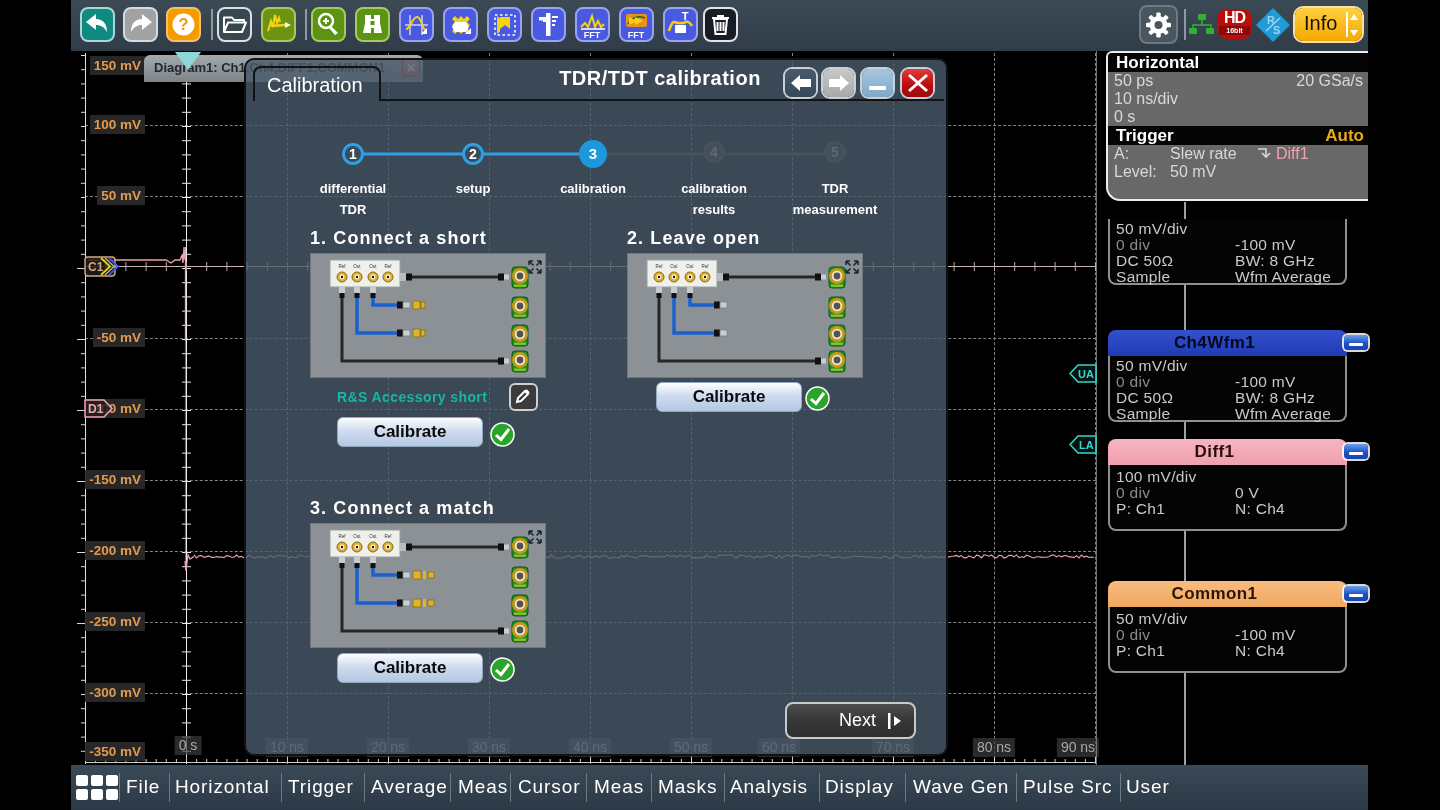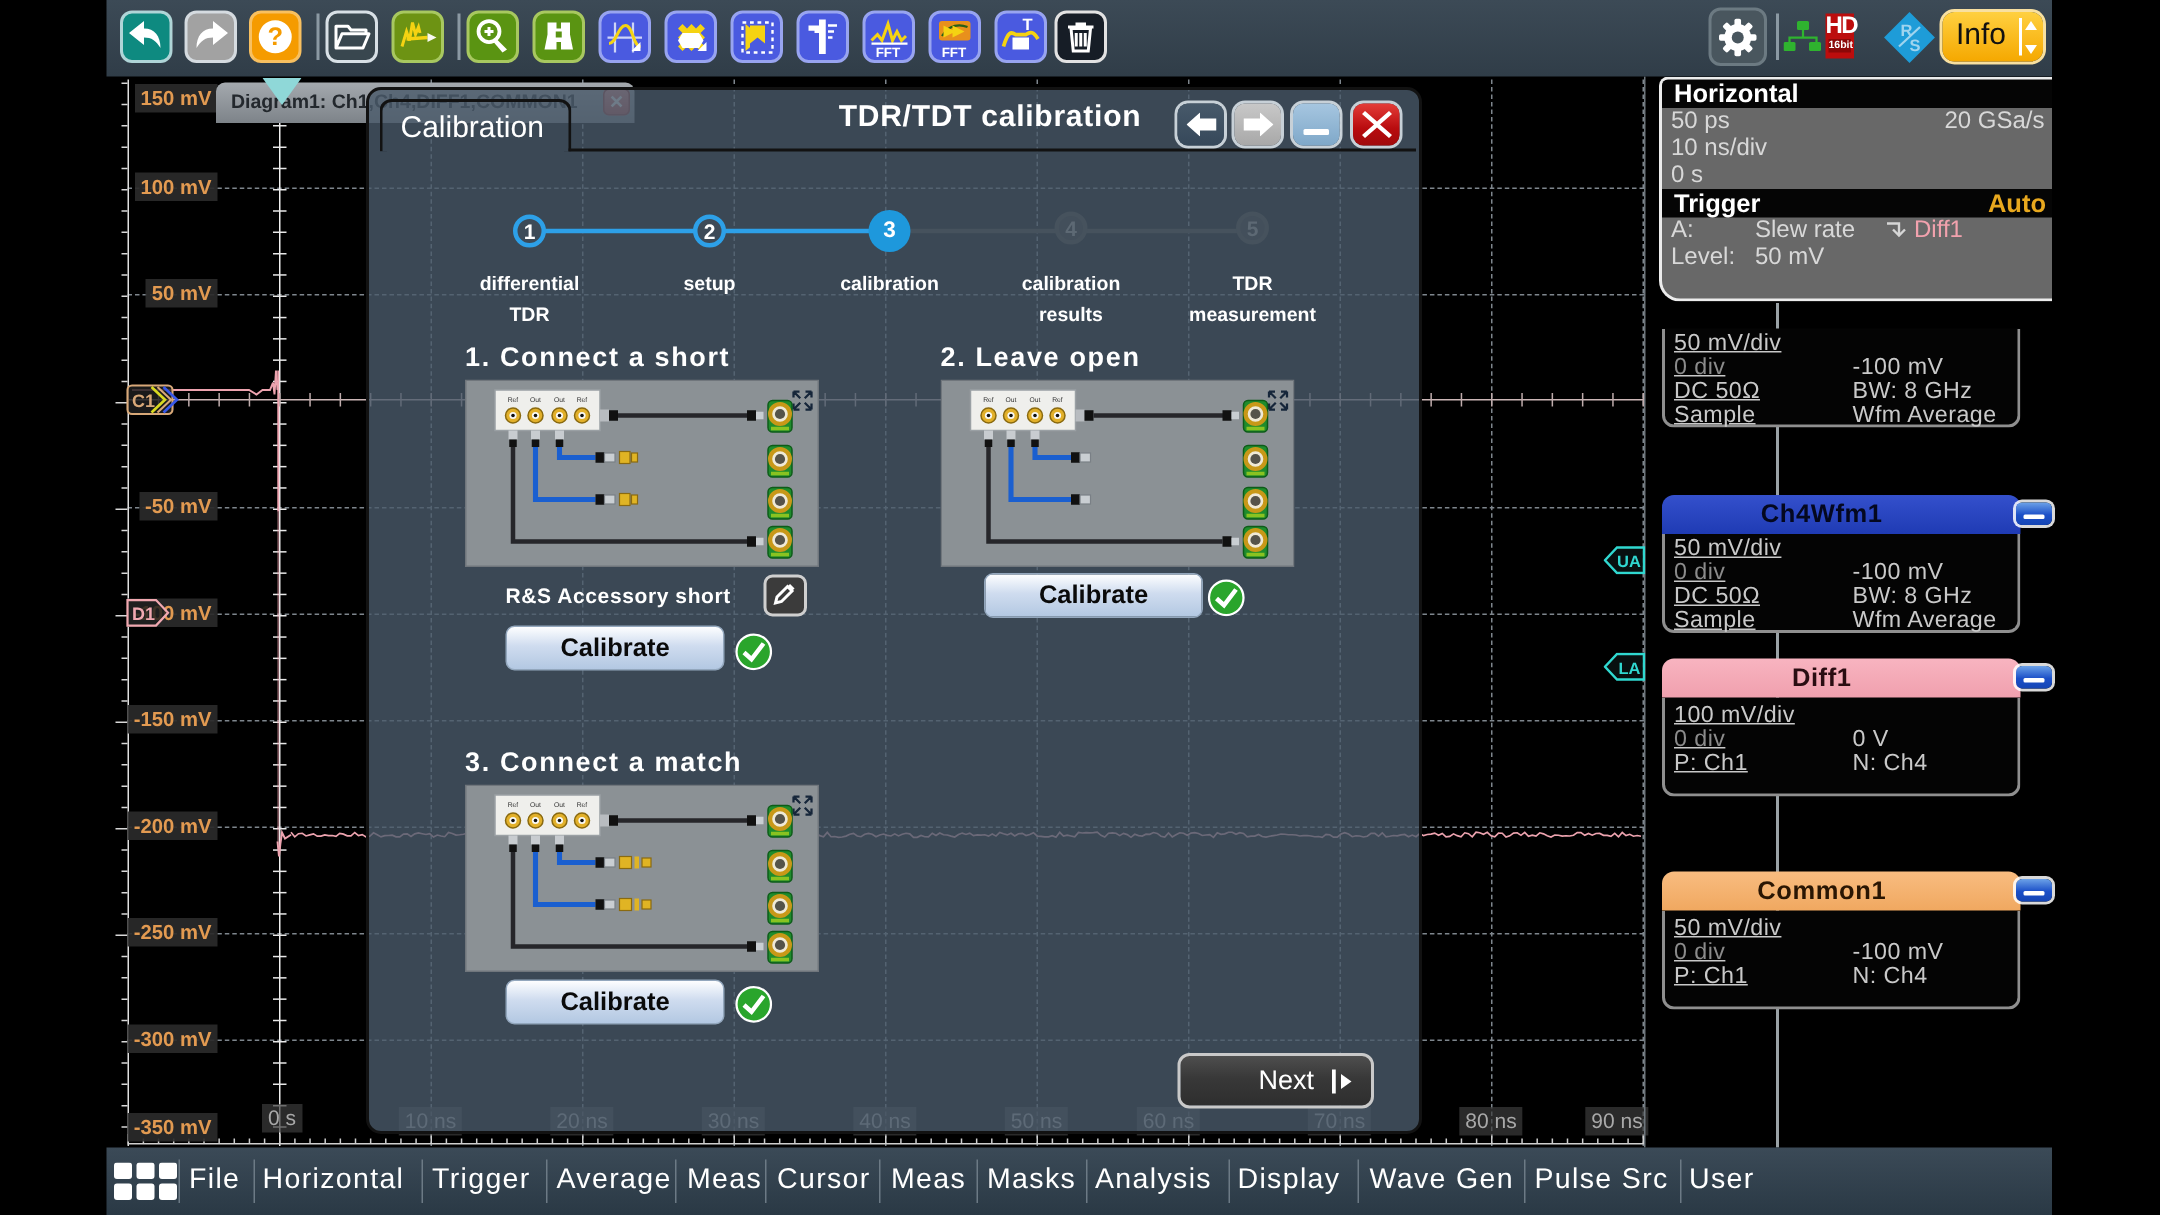--- a/index.html
+++ b/index.html
@@ -16,21 +16,21 @@
 .hgrid{position:absolute;left:14px;width:1011px;height:0;border-top:1px dashed #7e868d;}
 .vgrid{position:absolute;top:2px;height:711px;width:0;border-left:1px dashed #7e868d;}
 
 #sideline{left:1184px;top:202px;width:2px;height:563px;background:#9aa2a6;}
 #hpanel{left:1106px;top:51px;width:262px;height:150px;background:#686868;border:2px solid #ececec;border-right:none;border-radius:6px 0 0 14px;box-sizing:border-box;overflow:hidden;font-size:16px;color:#d8d8d8;}
 .phead{background:#050505;color:#fff;font-weight:bold;font-size:17px;height:19px;line-height:19px;padding-left:8px;position:relative;}
 .prow{height:18px;line-height:18px;padding:0 6px;position:relative;}
 .prt{position:absolute;right:5px;top:0;}
 .chbox{position:absolute;left:1108px;width:239px;}
 .chhead{height:26px;border-radius:8px 8px 0 0;font-weight:bold;font-size:17px;letter-spacing:.4px;text-align:center;line-height:25px;position:relative;color:#111;padding-right:26px;box-sizing:border-box;}
-.chbody{background:#040404;border:2px solid #8f8f8f;border-top:none;border-radius:0 0 8px 8px;box-sizing:border-box;color:#c9c9c9;font-size:15.5px;letter-spacing:.3px;padding-top:2px;text-decoration:underline;}
+.chbody{background:#040404;border:2px solid #8f8f8f;border-top:none;border-radius:0 0 8px 8px;box-sizing:border-box;color:#c9c9c9;font-size:15.5px;letter-spacing:.3px;padding-top:2px;}
 .crow{height:16px;line-height:16px;padding:0 6px;position:relative;}
 .cval{position:absolute;left:125px;top:0;}
 .minbtn{position:absolute;right:-21px;top:5px;width:24px;height:15px;border-radius:4px;background:linear-gradient(#6ca2e8,#1c50c8 55%,#1545b4);box-shadow:0 0 0 2px rgba(255,255,255,.85);}
 .minbtn:after{content:"";position:absolute;left:5px;top:8px;width:14px;height:3px;background:#fff;border-radius:1px;}
 
 #menubar{left:71px;top:765px;width:1297px;height:45px;background:linear-gradient(#3b4a57,#2a3945);}
 .mitem{position:absolute;top:0;height:45px;line-height:44px;color:#fff;font-size:19px;letter-spacing:.9px;white-space:nowrap;}
 .msep{position:absolute;top:8px;width:1px;height:29px;background:#6c7a85;}
 
 #dialog{left:244px;top:58px;width:704px;height:698px;background:rgba(74,90,106,.8);border:2px solid #121212;border-radius:10px;box-sizing:border-box;}
@@ -533,21 +533,21 @@
         </svg></div>
   <div class="tsep" style="left:1113px"></div>
   <svg class="abs" style="left:1118px;top:13px" width="26" height="24">
         <g fill="#2fb32f">
           <rect x="9" y="1" width="8" height="6" rx="1"></rect>
           <rect x="0" y="15" width="8" height="6" rx="1"></rect>
           <rect x="17" y="15" width="8" height="6" rx="1"></rect>
         </g>
         <path d="M13,7 v5 M4,15 v-3 h18 v3 M13,12 v0" stroke="#2fb32f" stroke-width="1.5" fill="none"></path>
       </svg>
-  <div class="abs" style="left:1146px;top:9px;width:19px;height:30px;background:#bc0d0d;border-radius:0;">
+  <div class="abs" style="left:1146px;top:9px;width:35px;height:30px;background:#bc0d0d;border-radius:10px;">
     <div style="color:#fff;font-weight:bold;font-size:16px;text-align:center;line-height:17px;letter-spacing:-1px;">HD</div>
     <div style="margin:0 2px;background:#8c0808;color:#fff;font-size:7px;font-weight:bold;text-align:center;line-height:9px;">16bit</div>
   </div>
   <svg class="abs" style="left:1182px;top:5px" width="40" height="40">
         <rect x="8" y="8" width="24" height="24" fill="#1e9cd8" transform="rotate(45 20 20)"></rect>
         <text x="14" y="19" font-size="11" font-weight="bold" fill="#9fd4ee" font-family="Liberation Sans">R</text>
         <path d="M13,26 L27,13" stroke="#9fd4ee" stroke-width="1.5"></path>
         <text x="20" y="29" font-size="11" font-weight="bold" fill="#9fd4ee" font-family="Liberation Sans">S</text>
       </svg>
   <div class="abs" style="left:1224px;top:8px;width:67px;height:33px;border-radius:8px;background:linear-gradient(#ffd040,#f5a800);box-shadow:0 0 0 2px #f8e0a0;">
@@ -816,21 +816,21 @@
           <rect x="103" y="48" width="8" height="8" fill="#e0b424" stroke="#8a6a10" stroke-width="0.8"></rect>
           <rect x="113" y="48" width="3" height="8" fill="#e0b424"></rect>
           <rect x="118" y="49" width="6" height="6" fill="#e0b424" stroke="#8a6a10" stroke-width="0.8"></rect>
           <rect x="87" y="76.5" width="6" height="7" fill="#111"></rect>
           <rect x="93" y="77" width="7" height="6" fill="#c9ced2" stroke="#7a8086" stroke-width="0.8"></rect>
           <rect x="103" y="76" width="8" height="8" fill="#e0b424" stroke="#8a6a10" stroke-width="0.8"></rect>
           <rect x="113" y="76" width="3" height="8" fill="#e0b424"></rect>
           <rect x="118" y="77" width="6" height="6" fill="#e0b424" stroke="#8a6a10" stroke-width="0.8"></rect>
         </svg></div>
 
-  <div class="abs" style="left:91px;top:329px;color:#ffffff;font-weight:bold;font-size:14px;letter-spacing:.4px;">R&amp;S Accessory short</div>
+  <div class="abs" style="left:91px;top:329px;color:#14b8a6;font-weight:bold;font-size:14px;letter-spacing:.4px;">R&amp;S Accessory short</div>
   <div class="abs" style="left:263px;top:323px;width:29px;height:28px;background:#3b3b3b;border:2px solid #cfcfcf;border-radius:6px;box-sizing:border-box;">
     <svg width="17" height="17" style="margin:3px">
           <path d="M3,14 L4,10 L11,3 L14,6 L7,13 Z M12,2 L15,5" stroke="#fff" stroke-width="2" fill="none"></path>
         </svg>
   </div>
 
   <div class="calbtn" style="left:91px;top:357px">Calibrate</div>
   <div class="calbtn" style="left:410px;top:322px">Calibrate</div>
   <div class="calbtn" style="left:91px;top:593px">Calibrate</div>
   <svg class="okchk" style="left:244px;top:362px" viewBox="0 0 25 25">

